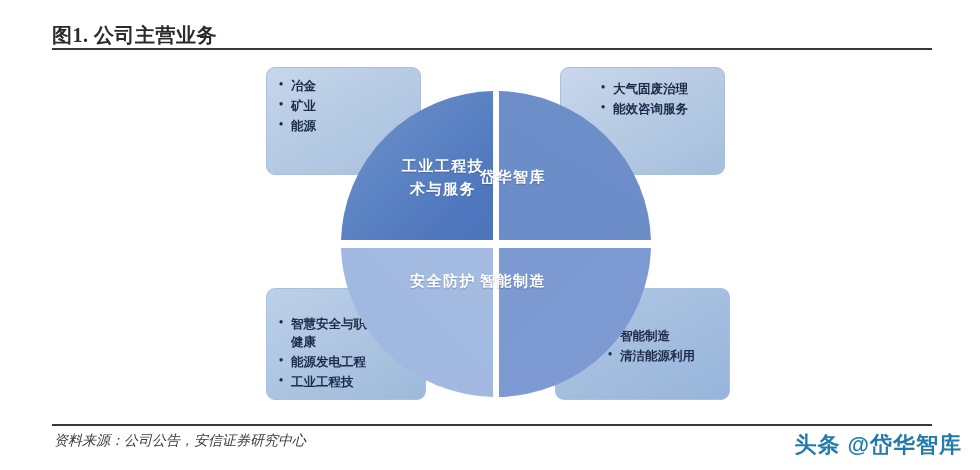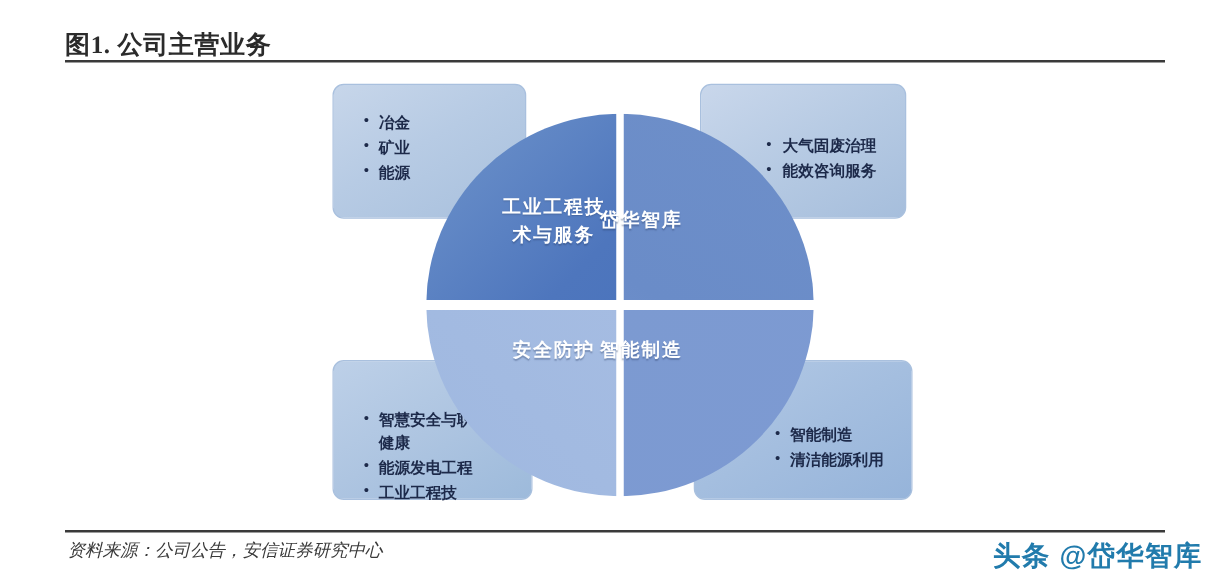--- a/index.html
+++ b/index.html
@@ -91,21 +91,21 @@
     box-sizing: border-box;
     padding: 9px 10px 8px 12px;
     font-size: 12.5px;
     line-height: 1.45;
     color: #1d2a4a;
     font-family: "Liberation Serif", "DejaVu Serif", serif;
     font-weight: bold;
     border: 1px solid #a9c0de;
   }
   .corner-box ul {
-    margin: 12px;
+    margin: 0;
     padding: 0;
     list-style: none;
   }
   .corner-box li {
     position: relative;
     padding-left: 12px;
     margin: 0 0 2px 0;
     white-space: pre-line;
   }
   .corner-box li::before {
@@ -126,22 +126,21 @@
     background: linear-gradient(150deg, #c7d6ea 0%, #b7cbe4 45%, #a8c0dd 100%);
   }
   
   .box-tr {
     left: 305px;
     top: 9px;
     width: 165px;
     height: 108px;
     background: linear-gradient(150deg, #c9d7eb 0%, #b6cae3 50%, #a6bedc 100%);
     padding-left: 40px;
-    padding-top: 28px;
-    text-align: center;
+    padding-top: 12px;
   }
   
   .box-bl {
     left: 11px;
     top: 230px;
     width: 160px;
     height: 112px;
     background: linear-gradient(150deg, #bdd0e8 0%, #aec5e1 50%, #9dbadb 100%);
     padding-top: 26px;
   }

